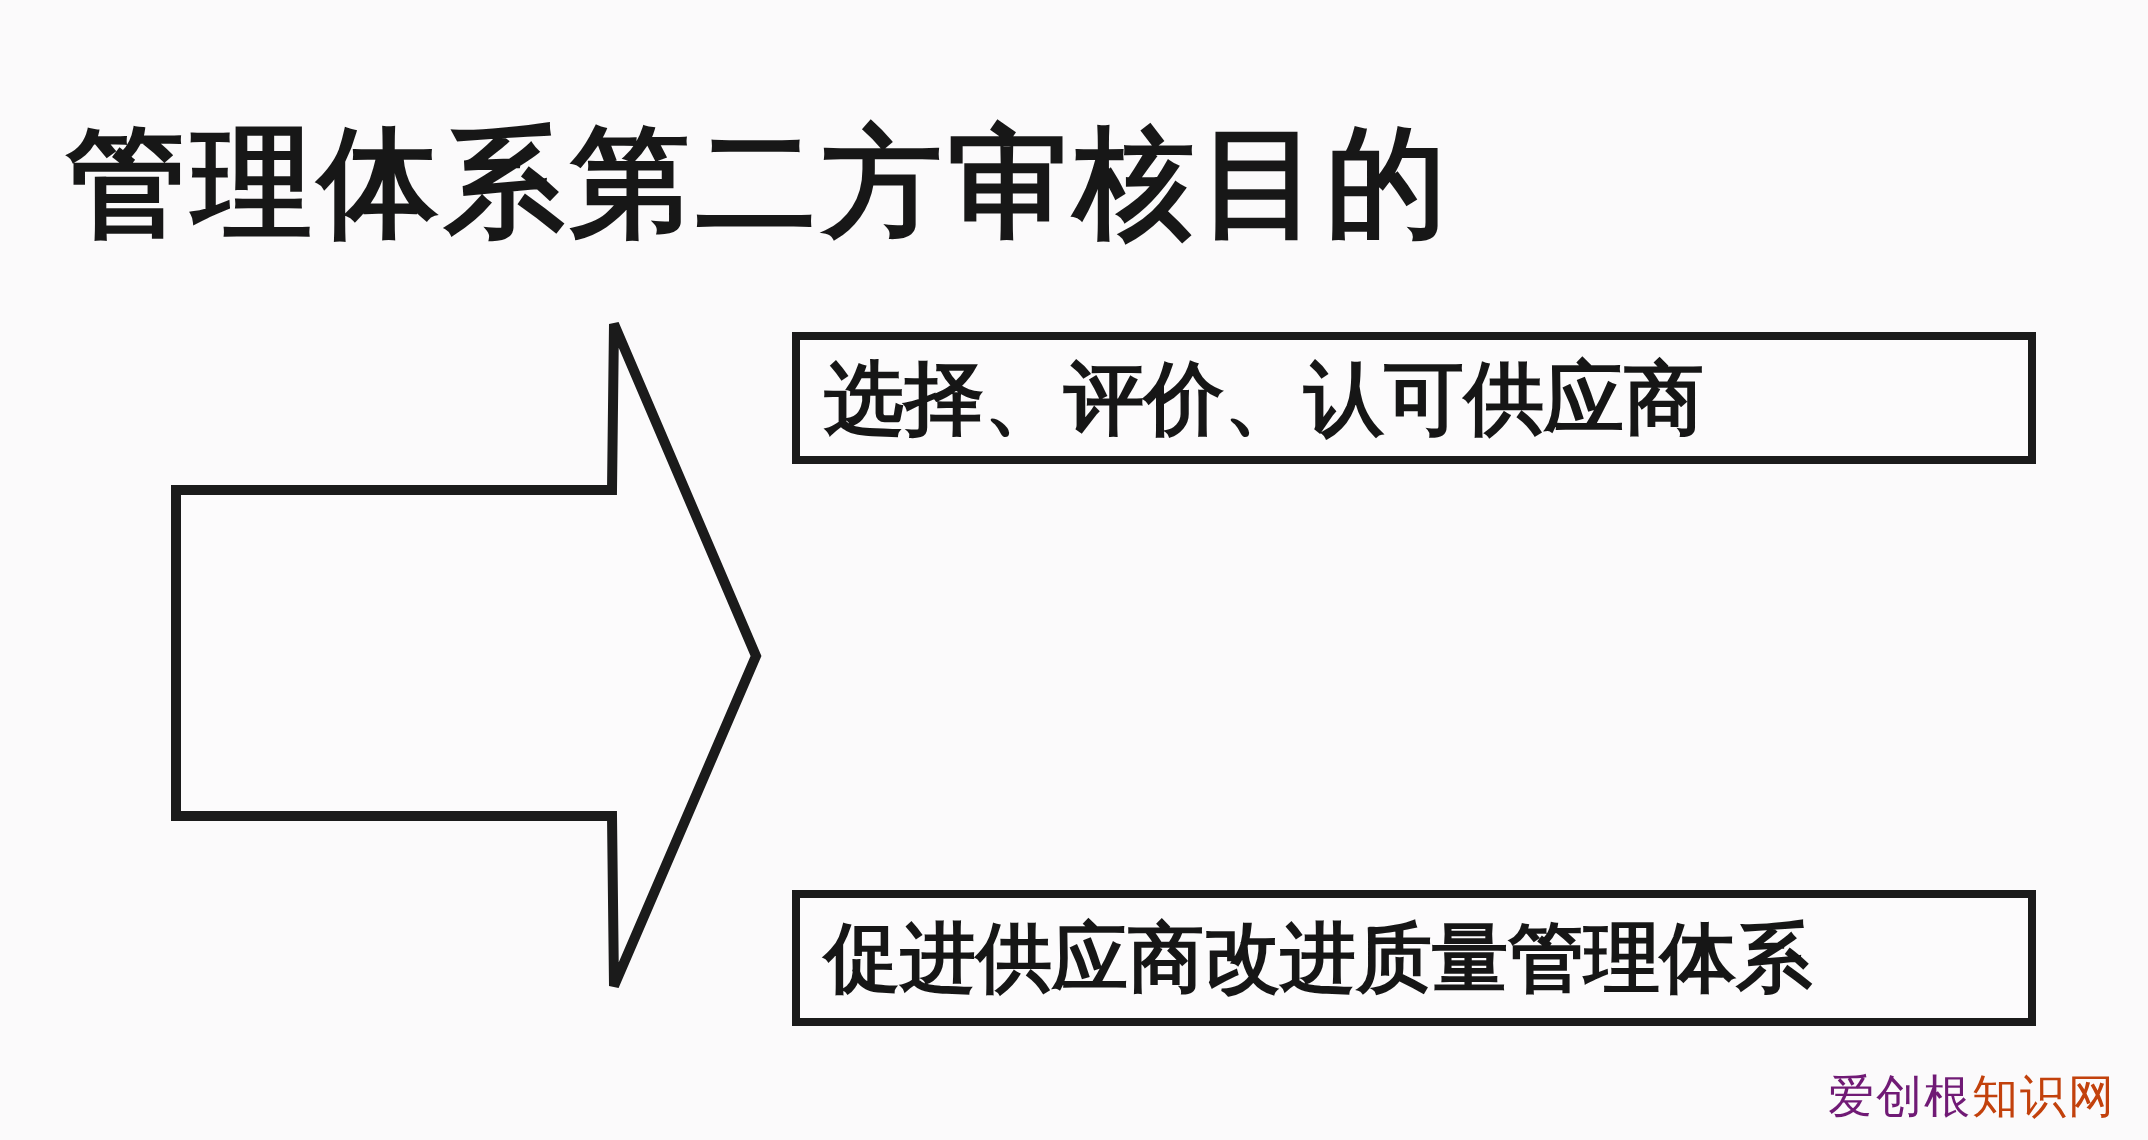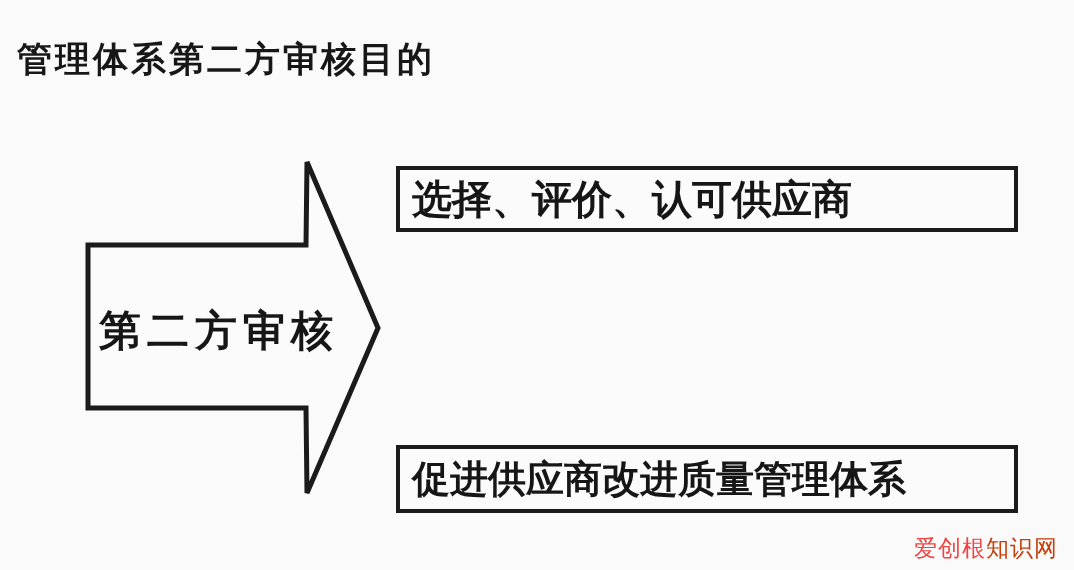--- a/index.html
+++ b/index.html
@@ -16,22 +16,22 @@
     color: #1b1b1b;
   }
   .stage {
     position: absolute;
     inset: 0;
   }
   .title {
     position: absolute;
     left: 17px;
     top: 36px;
-    margin: 0;
-    font-size: 35px;
+    margin: 16px;
+    font-size: 60px;
     font-weight: bold;
     letter-spacing: 3px;
     white-space: nowrap;
     color: #171717;
   }
   .arrow-svg {
     position: absolute;
     left: 80px;
     top: 150px;
     width: 310px;
@@ -82,38 +82,37 @@
   .watermark {
     position: absolute;
     right: 16px;
     bottom: 6px;
     font-family: "Liberation Sans", "DejaVu Sans", sans-serif;
     font-size: 23px;
     letter-spacing: 1px;
     white-space: nowrap;
   }
   .watermark .brand {
-    color: #ef4444;
+    color: #701a75;
   }
   .watermark .suffix {
     color: #c2410c;
   }
 </style>
 </head>
 <body>
 
 <div class="stage">
 
   <h1 class="title">管理体系第二方审核目的</h1>
 
   <svg class="arrow-svg" viewBox="0 0 310 355" xmlns="http://www.w3.org/2000/svg">
     <polygon points="8,95 226,95 227,12 298,178 227,343 226,258 8,258"></polygon>
   </svg>
 
-  <div class="arrow-label">第二方审核</div>
 
   <div class="outcome-box first">
     <span>选择、评价、认可供应商</span>
   </div>
 
   <div class="outcome-box second">
     <span>促进供应商改进质量管理体系</span>
   </div>
 
   <div class="watermark">

